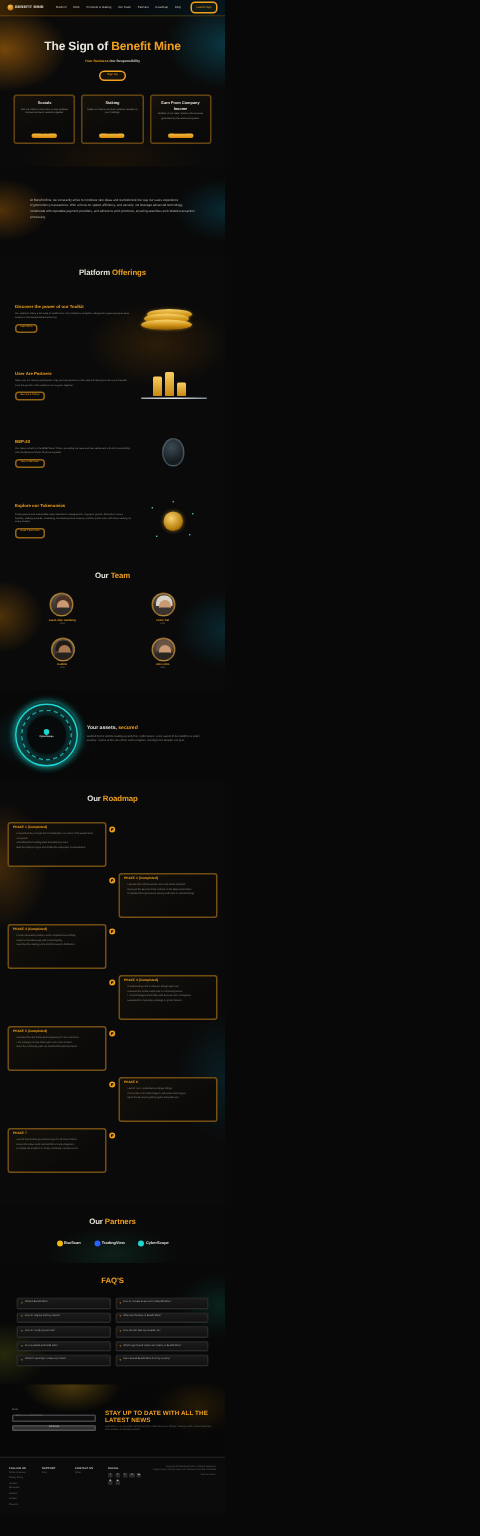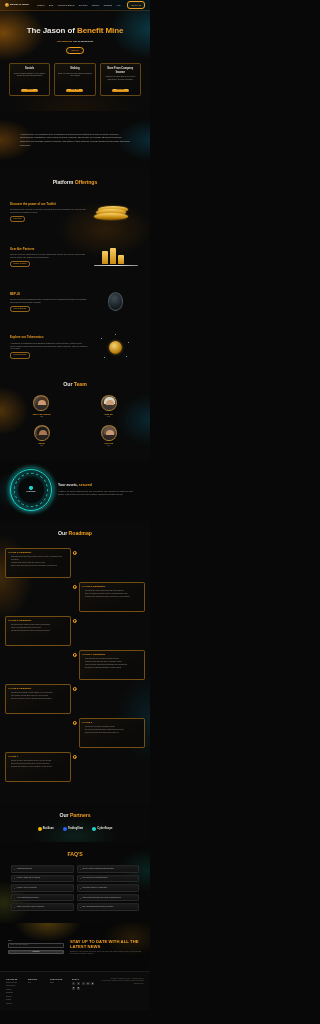--- a/index.html
+++ b/index.html
@@ -324,21 +324,21 @@
       <a>Our Team</a>
       <a>Partners</a>
       <a>Roadmap</a>
       <a>FAQ</a>
     </div>
     <div class="hdr-btn">Launch App</div>
   </div>
 
   <div class="hero">
     <h1>
-      <span>The Jason of </span><span class="accent">Benefit Mine</span>
+      <span>The Sign of </span><span class="accent">Benefit Mine</span>
     </h1>
     <div class="hero-sub">
       <span class="accent">Your Business </span><span class="w">Our Responsibility</span>
     </div>
     <div class="hero-btn">Sign Up</div>
 
     <div class="cards">
       <div class="card">
         <h3>Socials</h3>
         <p>Join our vibrant community to stay updated, connect and earn rewards together.</p>

